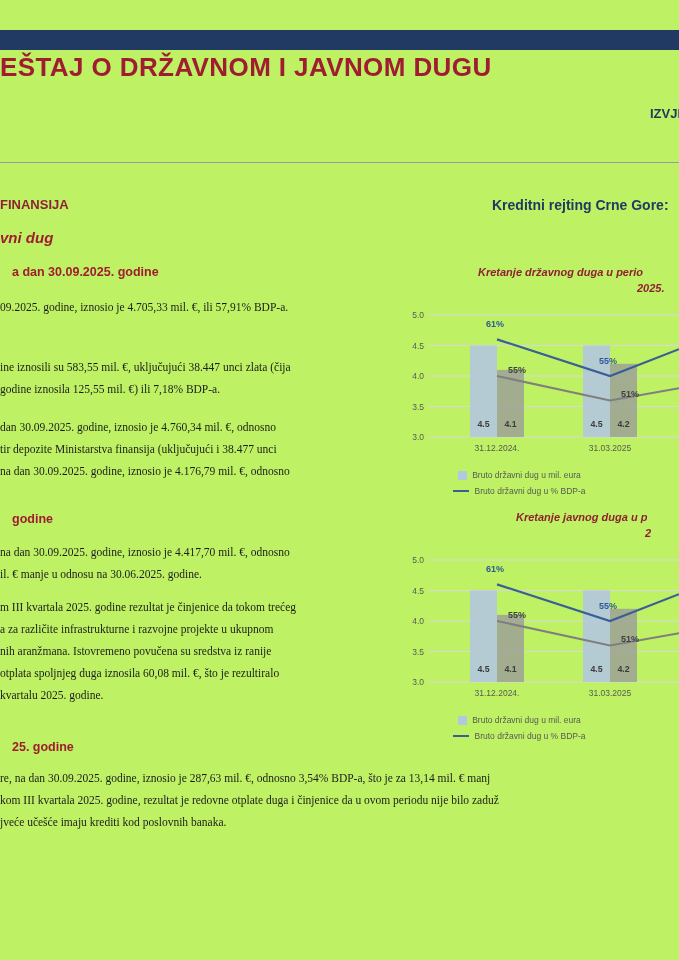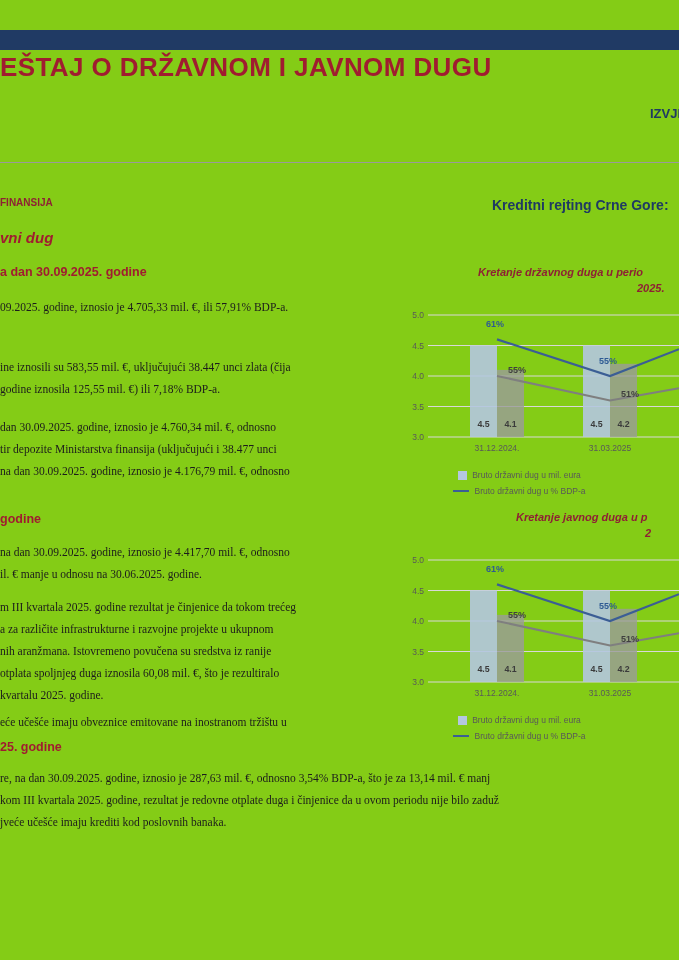--- a/index.html
+++ b/index.html
@@ -1,26 +1,26 @@
 <!DOCTYPE html>
 <html><head>
 <meta charset="utf-8">
 <style>
   html,body{margin:0;padding:0;background:#e8e8e8;}
-  .page{position:relative;width:679px;height:960px;background:#84cc16;overflow:hidden;
+  .page{position:relative;width:679px;height:960px;background:#bef264;overflow:hidden;
         font-family:"Liberation Sans",sans-serif;}
   .topbar{position:absolute;left:0;top:30px;width:100%;height:20px;background:#203A64;}
   .title{position:absolute;left:0;top:52px;font-size:26px;font-weight:bold;color:#A01C30;
          white-space:nowrap;letter-spacing:.4px;}
   .subtitle{position:absolute;left:617px;top:106px;font-size:13px;font-weight:bold;color:#1F3A63;white-space:nowrap;padding-left:33px;}
   .rule{position:absolute;left:0;top:162px;width:100%;height:1px;background:#9a9a9a;}
-  .org{position:absolute;left:0;top:197px;font-size:10px;font-weight:bold;color:#8E2134;white-space:nowrap;}
+  .org{position:absolute;left:0;top:197px;font-size:13px;font-weight:bold;color:#8E2134;white-space:nowrap;}
   .org2{position:absolute;left:0;top:229px;font-size:15px;font-weight:bold;color:#A01C30;white-space:nowrap;font-style:italic;}
   .rating{position:absolute;left:492px;top:197px;font-size:14px;font-weight:bold;color:#1F3A63;white-space:nowrap;}
-  .h-red{position:absolute;left:0;font-size:12.5px;font-weight:bold;color:#A01C30;white-space:nowrap;text-align:center;}
+  .h-red{position:absolute;left:12px;font-size:12.5px;font-weight:bold;color:#A01C30;white-space:nowrap;text-align:center;}
   .h1{top:265px}.h2{top:512px}.h3{top:740px}
   .para{position:absolute;left:0;width:393px;font-size:11.5px;line-height:22px;color:#1c1c1c;font-family:Liberation Serif, serif;}
   .pA{top:296px}.pB{top:356px}.pC{top:416px}.pD{top:541px}.pE{top:596px}.pF{top:711px}
   .pG{top:767px;width:679px;}
   .line{white-space:nowrap;overflow:hidden;}
   .c-title{position:absolute;font-size:11px;font-style:italic;font-weight:bold;color:#8E2134;white-space:nowrap;}
   .t1a{left:478px;top:266px}.t1b{left:637px;top:282px}
   .t2a{left:516px;top:511px}.t2b{left:645px;top:527px}
   .chart-svg{position:absolute;left:400px;overflow:visible;font-family:"Liberation Sans",sans-serif;}
   .cs1{top:303px}.cs2{top:548px}
@@ -65,23 +65,20 @@
   <div class="para pD">
     <div class="line">na dan 30.09.2025. godine, iznosio je 4.417,70 mil. €, odnosno</div>
     <div class="line">il. € manje u odnosu na 30.06.2025. godine.</div>
   </div>
   <div class="para pE">
     <div class="line">m III kvartala 2025. godine rezultat je činjenice da tokom trećeg</div>
     <div class="line">a za različite infrastrukturne i razvojne projekte u ukupnom</div>
     <div class="line">nih aranžmana. Istovremeno povučena su sredstva iz ranije</div>
     <div class="line">otplata spoljnjeg duga iznosila 60,08 mil. €, što je rezultiralo</div>
     <div class="line">kvartalu 2025. godine.</div>
-  </div>
-  <div class="para pF">
-    <div class="line">eće učešće imaju obveznice emitovane na inostranom tržištu u</div>
   </div>
 
   <div class="h-red h3">25. godine</div>
 
   <div class="para pG">
     <div class="line">re, na dan 30.09.2025. godine, iznosio je 287,63 mil. €, odnosno 3,54% BDP-a, što je za 13,14 mil. € manj</div>
     <div class="line">kom III kvartala 2025. godine, rezultat je redovne otplate duga i činjenice da u ovom periodu nije bilo zaduž</div>
     <div class="line">jveće učešće imaju krediti kod poslovnih banaka.</div>
   </div>
 

